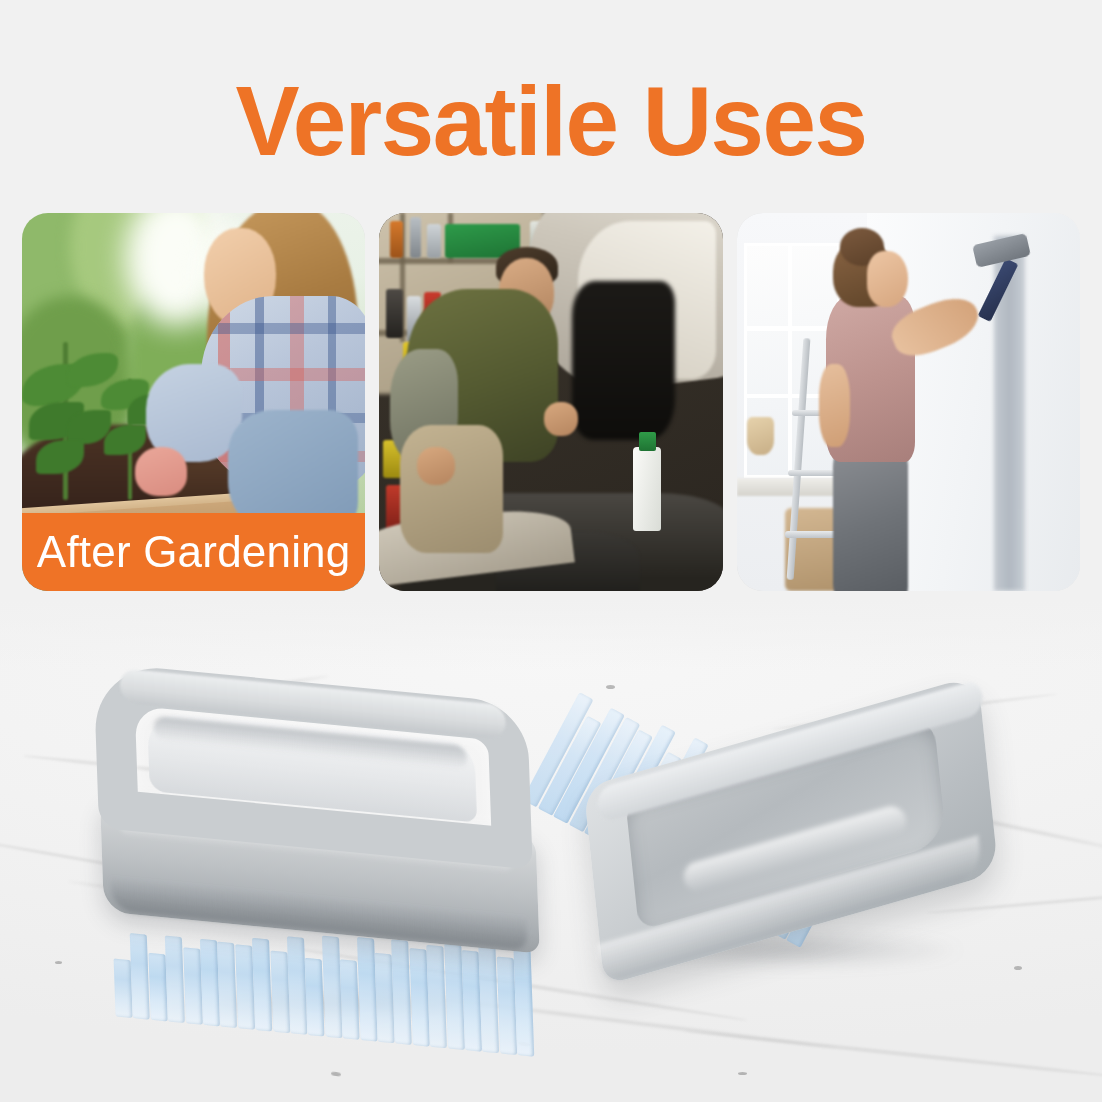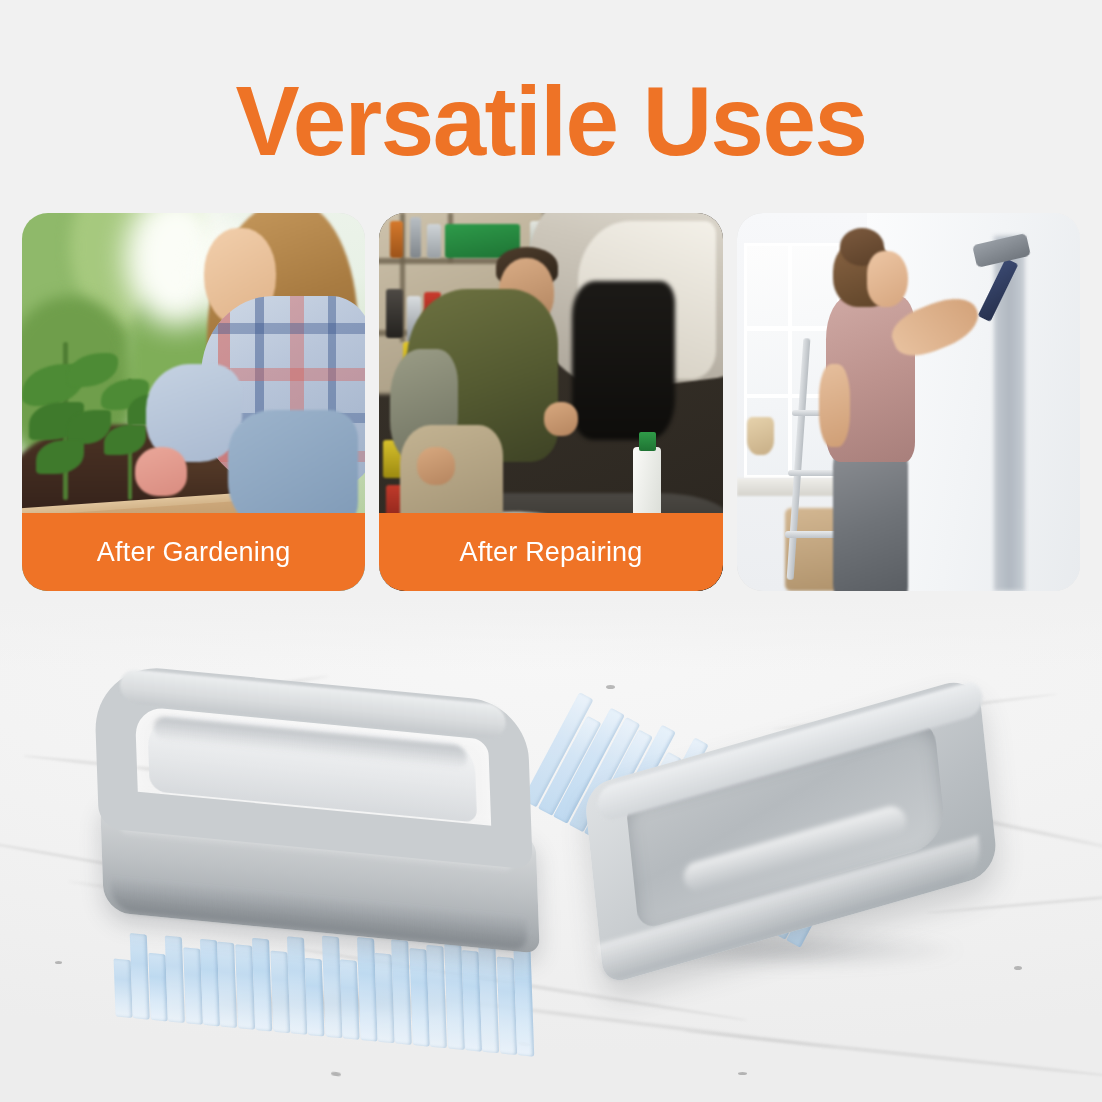--- a/index.html
+++ b/index.html
@@ -55,21 +55,21 @@
     overflow:hidden;
     background:#dcdcdc;
   }
   .photo{ position:absolute; inset:0; overflow:hidden; }
   .caption{
     position:absolute; left:0; bottom:0; width:100%; height:78px;
     background:#ef7326;
     border-radius:0 0 26px 26px;
     display:flex; align-items:center; justify-content:center;
     color:#ffffff;
-    font-size:27px;
+    font-size:44px;
     font-weight:400;
     letter-spacing:.2px;
     z-index:6;
   }
 
   
   .g-sky{ position:absolute; inset:0;
     background:linear-gradient(170deg,#eef4ec 0%,#e8f1e6 28%,#cfe0c2 55%,#a7c58c 100%); }
   .g-tree{ position:absolute; border-radius:50%; filter:blur(7px); }
   .g-bright{ position:absolute; border-radius:50%; filter:blur(14px); background:#fbfdf7; }
@@ -421,21 +421,20 @@
         <div class="r-head"></div>
         <div class="r-torso"></div>
         <div class="r-sleeve"></div>
         <div class="r-pants"></div>
         <div class="r-hand"></div>
         <div class="r-hand2"></div>
 
         <div class="r-jug"></div>
         <div class="r-jug-cap"></div>
       </div>
-      <div class="caption">After Repairing</div>
     </div>
 
     <div class="card">
       <div class="photo">
         <div class="p-bg"></div>
         <div class="p-wall"></div>
         <div class="p-stripe"></div>
 
         <div class="p-window"></div>
         <div class="p-mullion-v" style="left:15%; top:8%; width:4px; height:62%;"></div>

